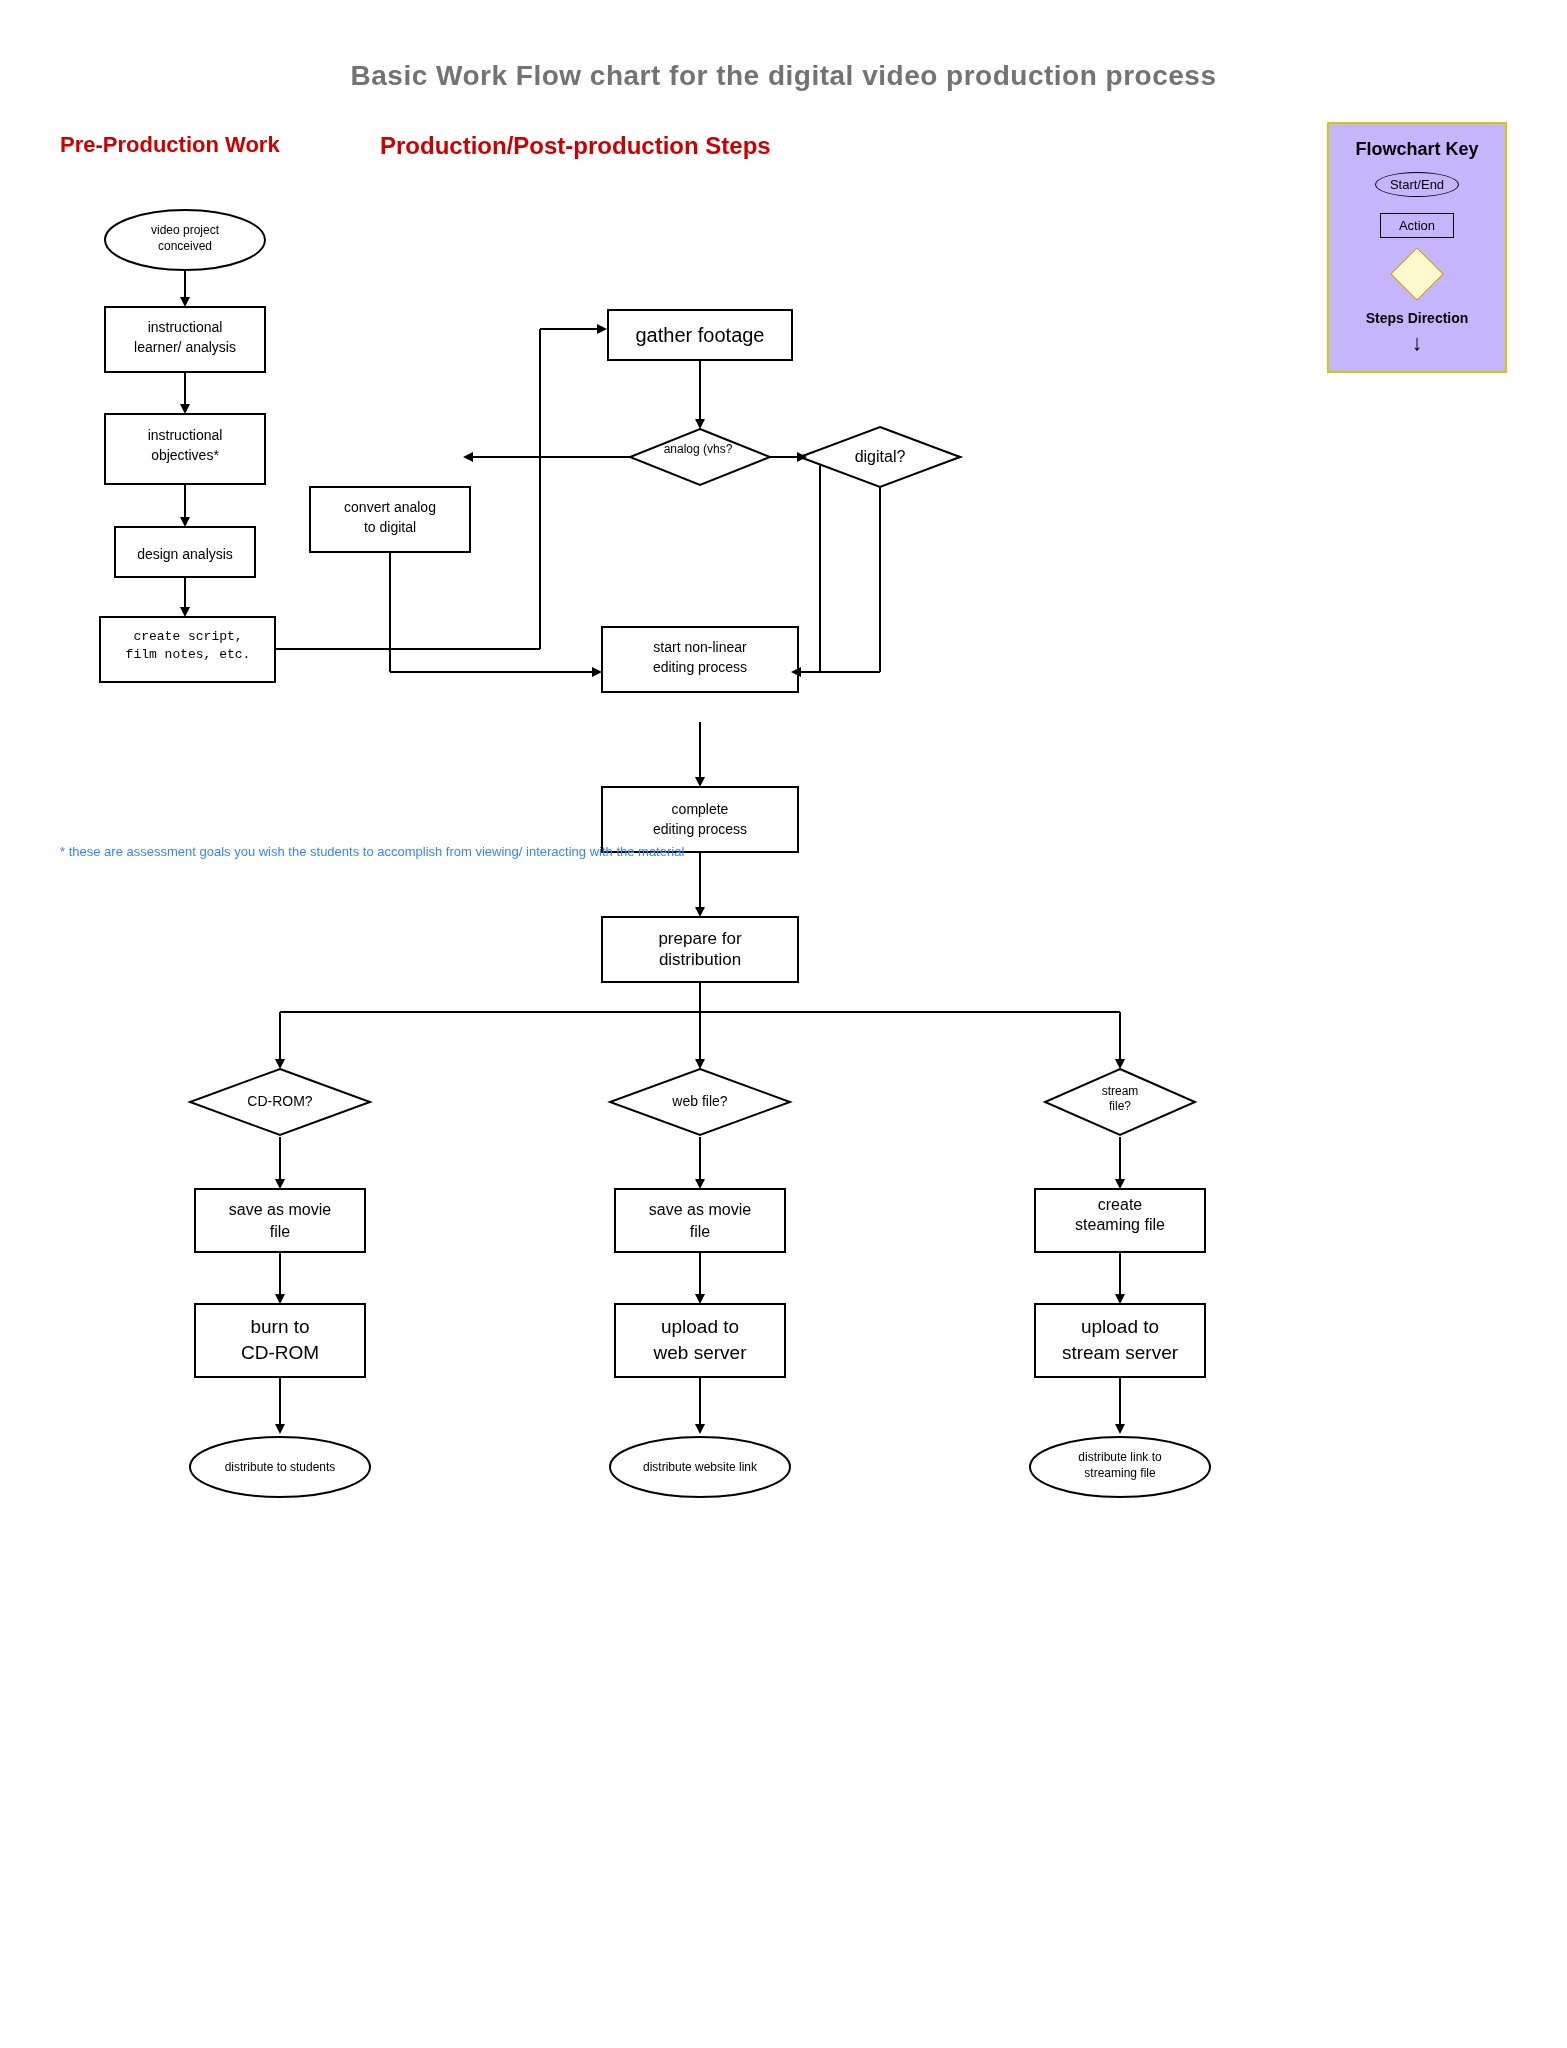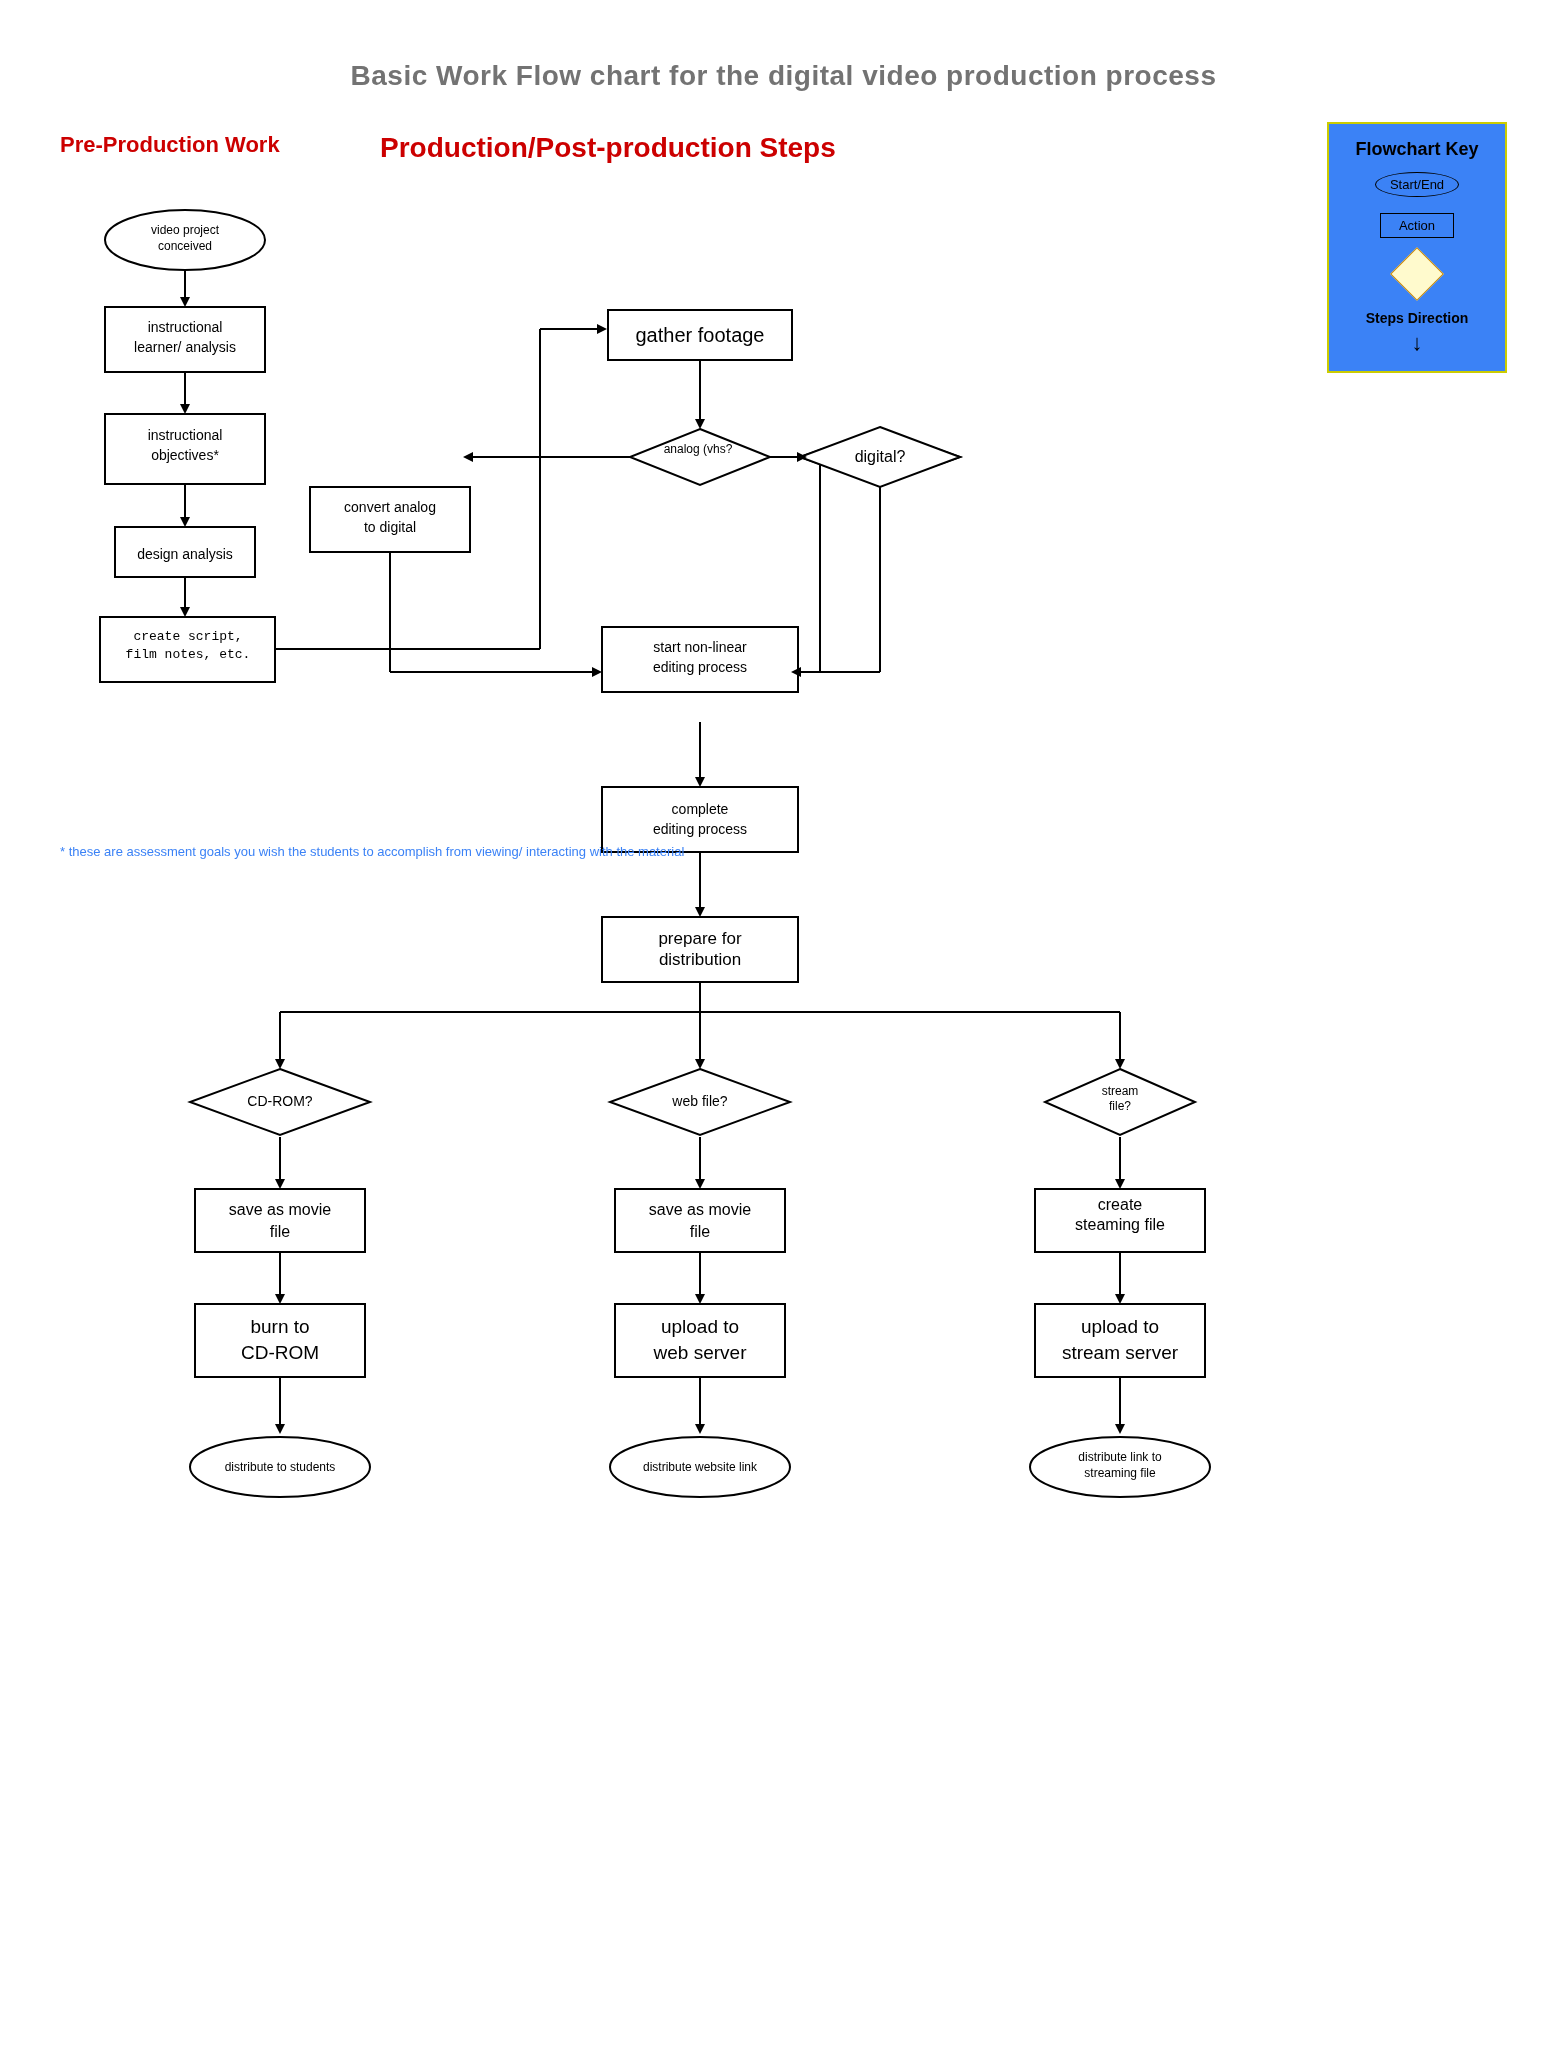--- a/index.html
+++ b/index.html
@@ -36,31 +36,31 @@
       color: #CC0000;
       font-size: 22px;
       font-weight: bold;
     }
 
     .section-header-mid {
       position: absolute;
       left: 380px;
       top: 0;
       color: #CC0000;
-      font-size: 28px;
+      font-size: 24px;
       font-weight: bold;
     }
 
     
     .flowchart-key {
       position: absolute;
       right: 60px;
       top: -10px;
       border: 2px solid #CCCC00;
-      background: #3b82f6;
+      background: #c4b5fd;
       padding: 15px 20px;
       width: 180px;
       text-align: center;
     }
 
     .key-title {
       font-size: 18px;
       font-weight: bold;
       color: black;
       margin-bottom: 12px;

